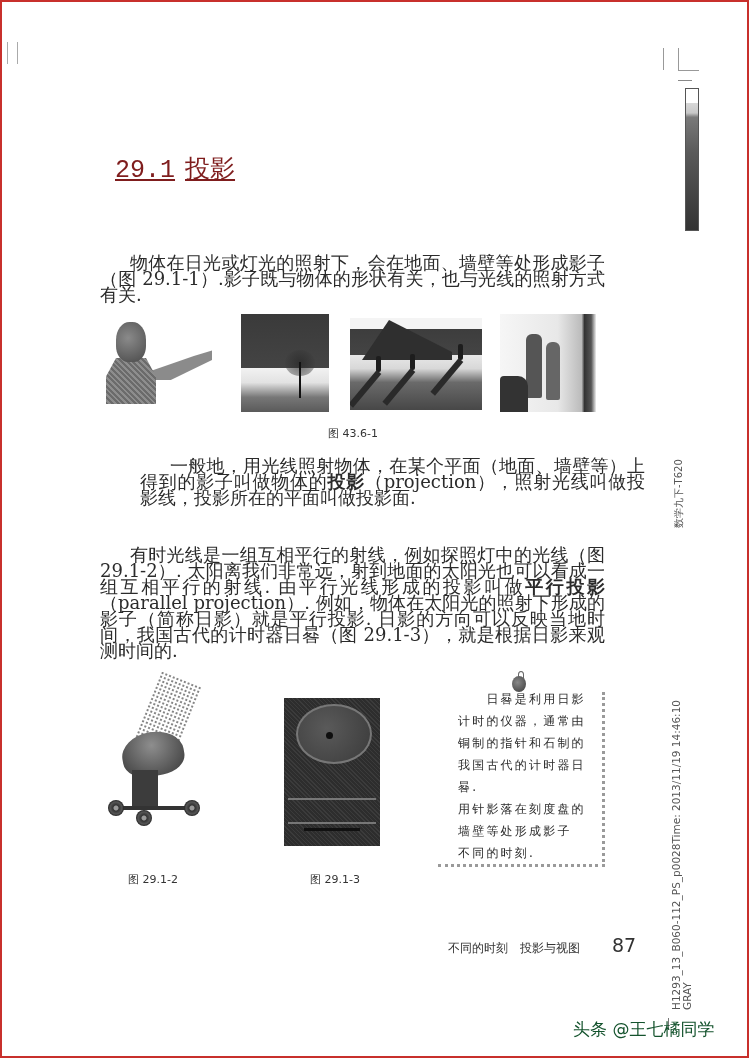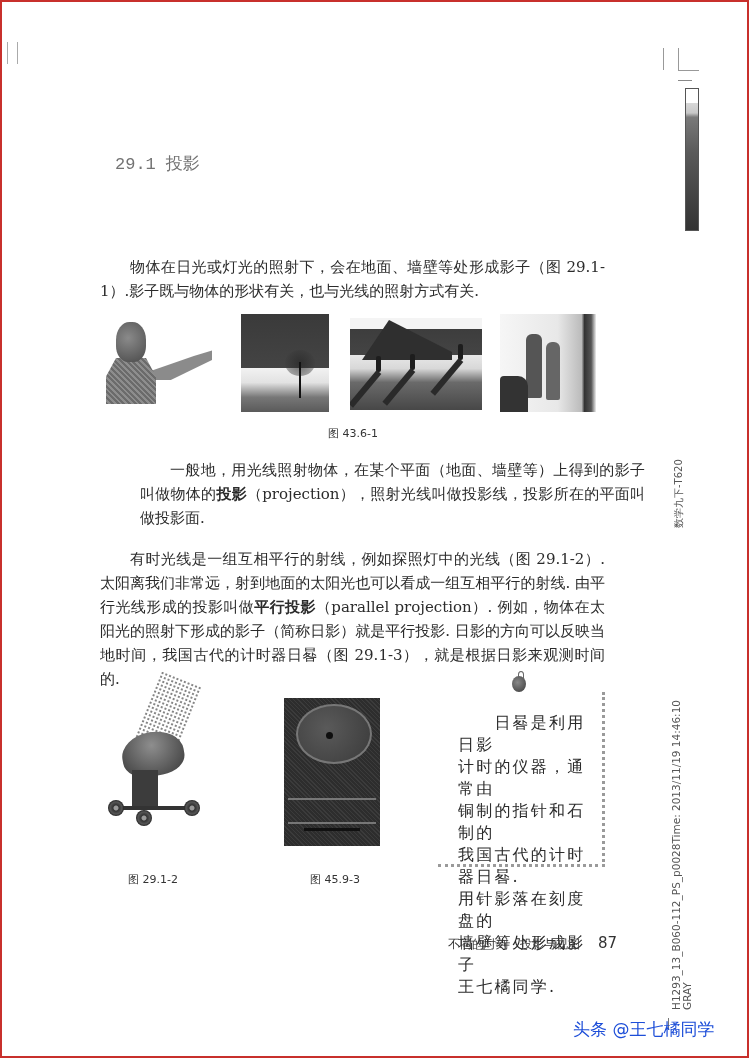--- a/index.html
+++ b/index.html
@@ -20,26 +20,26 @@
   .crop-tr-h { position: absolute; left: 678px; top: 70px; width: 21px; height: 1px; background: #999; }
   .crop-tr-h2 { position: absolute; left: 678px; top: 80px; width: 14px; height: 1px; background: #888; }
   .gray-scale {
     position: absolute; left: 685px; top: 88px; width: 12px; height: 141px;
     border: 1px solid #555;
     background: linear-gradient(to bottom, #ffffff 0, #ffffff 10%, #d8d8d8 10%, #c8c8c8 17%, #7a7a7a 20%, #5a5a5a 45%, #484848 70%, #333 100%);
   }
   .title {
     position: absolute; left: 115px; top: 152px;
     font-family: "DejaVu Sans Mono", "Liberation Mono", monospace;
-    font-size: 17px; color: #737373; letter-spacing: 0px;
+    font-size: 25px; color: #7f1d1d; letter-spacing: 0px; text-decoration: underline;
   }
   .title .num { font-family: "Liberation Mono", monospace; margin-right: 10px; }
   .para {
     position: absolute; left: 100px; width: 505px;
-    font-size: 15px; line-height: 24px; color: #2b2b2b;
+    font-size: 18px; line-height: 16px; color: #2b2b2b;
     text-align: justify;
   }
   .para p { margin: 0; }
   .indent { text-indent: 30px; }
   .p1 { top: 255px; }
   .p2 { top: 458px; margin-left: 40px; }
   .p3 { top: 547px; }
   .bold { font-weight: bold; }
 
   .fig { position: absolute; background: #fff; overflow: hidden; }
@@ -93,44 +93,44 @@
   .img-sundial .foot { position: absolute; left: 20px; top: 130px; width: 56px; height: 3px; background: #111; }
 
   
   .note-box {
     position: absolute; left: 438px; top: 692px; width: 164px; height: 172px;
     border-right: 3px dotted #9a9a9a; border-bottom: 3px dotted #9a9a9a;
   }
   .note-icon { position: absolute; left: 512px; top: 676px; width: 14px; height: 16px; border-radius: 50%; background: radial-gradient(circle at 40% 40%, #888, #3a3a3a); }
   .note-icon::before { content: ""; position: absolute; left: 6px; top: -5px; width: 4px; height: 6px; border: 1px solid #666; border-radius: 50% 50% 0 0; border-bottom: none; }
   .note-text {
-    position: absolute; left: 458px; top: 712px; width: 142px;
+    position: absolute; left: 458px; top: 688px; width: 142px;
     font-family: "DejaVu Serif", "Liberation Serif", serif;
-    font-size: 16px; line-height: 22px; letter-spacing: 2.2px; color: #2b2b2b;
+    font-size: 12px; line-height: 22px; letter-spacing: 2.2px; color: #2b2b2b;
   }
   .note-text p { margin: 0; }
 
   .side-code {
     position: absolute; font-family: "DejaVu Sans", "Liberation Sans", sans-serif;
     color: #555; transform-origin: left top; transform: rotate(-90deg); white-space: nowrap;
   }
   .side-book { left: 672px; top: 528px; font-size: 10px; }
   .side-info { left: 671px; top: 1010px; font-size: 10.5px; line-height: 11px; }
   .side-tick { position: absolute; left: 668px; top: 1018px; width: 1px; height: 12px; background: #777; }
 
   .footer {
     position: absolute; left: 448px; top: 934px;
     font-family: "DejaVu Sans", "Liberation Sans", sans-serif; font-size: 12px; color: #333;
   }
-  .footer .page { font-size: 15px; margin-left: 18px; }
+  .footer .page { font-size: 19px; margin-left: 32px; }
   .footer .gap { margin-left: 12px; text-align: center; }
 
   .watermark {
     position: absolute; left: 573px; top: 1018px;
-    font-family: "DejaVu Sans", "Liberation Sans", sans-serif; font-size: 17px; color: #1d4ed8;
+    font-family: "DejaVu Sans", "Liberation Sans", sans-serif; font-size: 17px; color: #14532d;
   }
 </style>
 </head>
 <body>
 
 <div class="frame"></div>
 
 <div class="crop-left"></div>
 <div class="crop-left2"></div>
 <div class="crop-tr-v"></div>
@@ -190,32 +190,32 @@
   <div class="wheel" style="left:76px;top:128px;"></div>
 </div>
 <div class="caption cap2">图 29.1-2</div>
 
 <div class="fig img-sundial">
   <div class="disc"></div>
   <div class="dot"></div>
   <div class="band"></div>
   <div class="foot"></div>
 </div>
-<div class="caption cap3">图 45.9-3</div>
+<div class="caption cap3">图 29.1-3</div>
 
 <div class="note-box"></div>
 <div class="note-icon"></div>
 <div class="note-text">
   <p>　　日晷是利用日影</p>
   <p>计时的仪器，通常由</p>
   <p>铜制的指针和石制的</p>
   <p>我国古代的计时器日晷.</p>
   <p>用针影落在刻度盘的</p>
   <p>墙壁等处形成影子</p>
-  <p>王七橘同学.</p>
+  <p>不同的时刻.</p>
 </div>
 
 <div class="side-code side-book">数学九下-T620</div>
 <div class="side-code side-info">
   <div>H1293_13_B060-112_PS_p0028Time: 2013/11/19 14:46:10</div>
   <div>GRAY</div>
 </div>
 <div class="side-tick"></div>
 
 <div class="footer">

